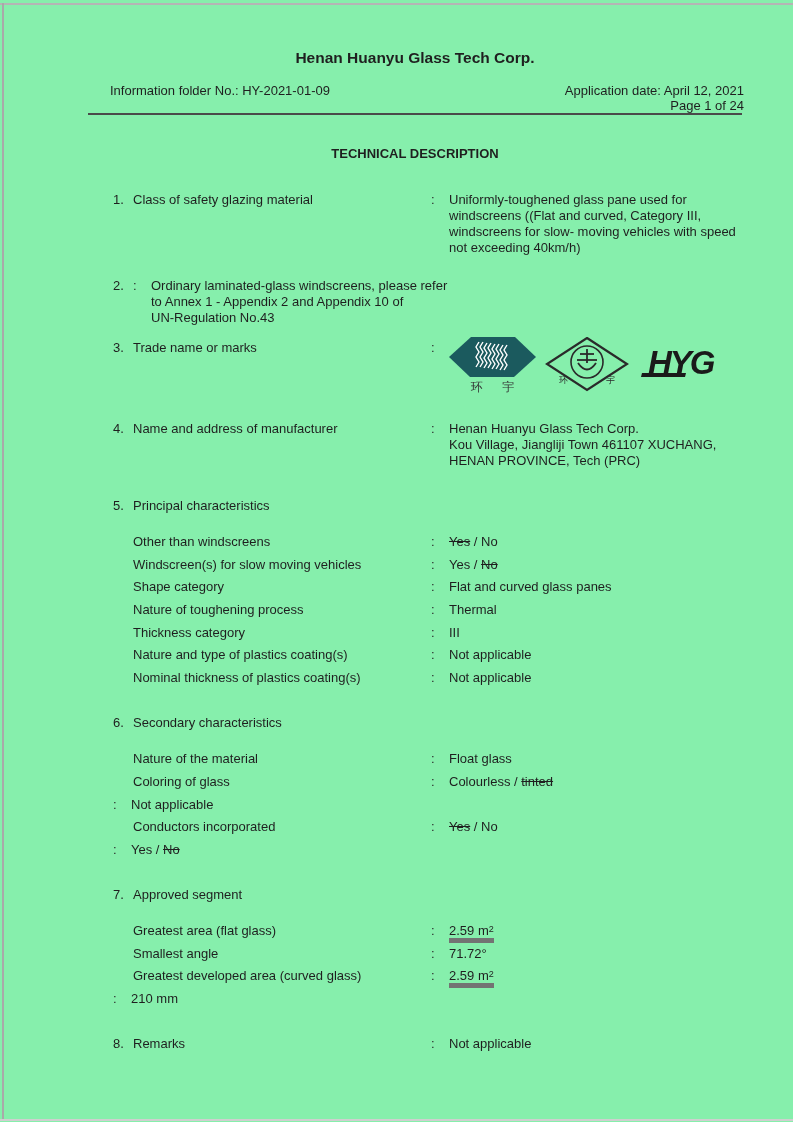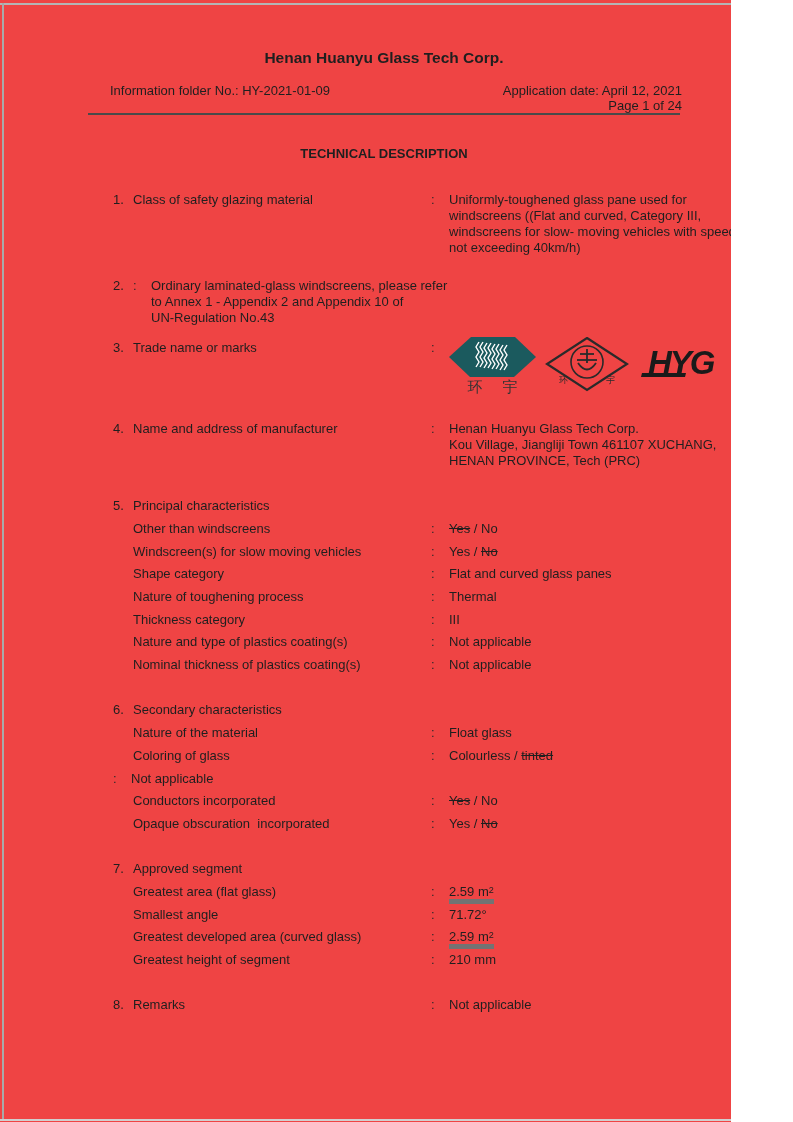--- a/index.html
+++ b/index.html
@@ -1,17 +1,17 @@
 <!DOCTYPE html>
 <html><head>
 <meta charset="utf-8">
 <style>
   html,body{margin:0;padding:0;background:#fff;}
   .page{
-    position:relative;width:731px;height:1122px;background:#ef4444;
+    position:relative;width:793px;height:1122px;background:#86efac;
     font-family:"Liberation Sans",sans-serif;color:#1f1f1f;overflow:hidden;
   }
   
   .edge-top{position:absolute;top:3px;left:0;width:793px;height:2px;background:#b5b5b5;}
   .edge-left{position:absolute;top:3px;left:2px;width:2px;height:1117px;background:#a9a9a9;}
   .edge-bottom{position:absolute;bottom:1px;left:0;width:793px;height:2px;background:#cfcfcf;}
 
   .company{padding-top:48px;margin:0 51px 0 88px;text-align:center;font-weight:bold;font-size:15.5px;line-height:19px;}
   .info-bar{margin:16px 49px 0 110px;display:flex;justify-content:space-between;align-items:flex-start;font-size:13px;line-height:15px;}
   .info-right{text-align:right;margin-left:32px;}
@@ -22,30 +22,30 @@
   .item + .item{margin-top:29px;}
   .item:nth-child(2){margin-top:22px;}
   .item:nth-child(3){margin-top:14px;}
   .item:nth-child(4){margin-top:24px;}
   .item-head,.sub-row{display:flex;line-height:16px;}
   .col-num{width:20px;flex:none;}
   .col-label{width:298px;flex:none;white-space:pre-wrap;}
   .col-colon{width:18px;flex:none;color:#2a2a2a;}
   .col-value{flex:1;min-width:0;}
   .vline{white-space:nowrap;}
-  .sub-rows{margin-top:7px;}
+  .sub-rows{margin-top:20px;}
   .sub-row{margin-top:6.7px;}
   .sub-row:first-child{margin-top:0;}
   .sub-row .col-label{margin-left:20px;}
   .strike{text-decoration:line-through;}
   .uwrap{border-bottom:5px solid #737373;white-space:nowrap;}
   sup{font-size:9px;line-height:0;vertical-align:3.5px;}
 
   .logos-row{display:flex;align-items:flex-start;gap:9px;margin-top:-3px;}
-  .hex-caption{text-align:center;font-size:15px;line-height:12px;word-spacing:16px;color:#333;}
+  .hex-caption{text-align:center;font-size:12px;line-height:12px;word-spacing:16px;color:#333;}
   .logo-hyg{margin-top:7px;}
 </style>
 </head>
 <body>
 
 <div class="page">
   <div class="edge-top"></div>
   <div class="edge-left"></div>
   <div class="edge-bottom"></div>
 
@@ -209,21 +209,20 @@
           <div class="sub-row">
             <div class="col-colon">:</div>
             <div class="col-value vline"><span>Not applicable</span></div>
           </div>
           <div class="sub-row">
             <div class="col-label">Conductors incorporated</div>
             <div class="col-colon">:</div>
             <div class="col-value vline"><span class="strike">Yes</span><span> / No</span></div>
           </div>
           <div class="sub-row">
-            <div class="col-label">Opaque obscuration  incorporated</div>
             <div class="col-colon">:</div>
             <div class="col-value vline"><span>Yes / </span><span class="strike">No</span></div>
           </div>
         </div>
       </div>
       <div class="item">
         <div class="item-head">
           <div class="col-num">7.</div>
           <div class="col-label">Approved segment</div>
         </div>
@@ -237,21 +236,20 @@
             <div class="col-label">Smallest angle</div>
             <div class="col-colon">:</div>
             <div class="col-value vline"><span>71.72°</span></div>
           </div>
           <div class="sub-row">
             <div class="col-label">Greatest developed area (curved glass)</div>
             <div class="col-colon">:</div>
             <div class="col-value vline"><span class="uwrap"><span>2.59 m</span><sup>2</sup></span></div>
           </div>
           <div class="sub-row">
-            <div class="col-label">Greatest height of segment</div>
             <div class="col-colon">:</div>
             <div class="col-value vline"><span>210 mm</span></div>
           </div>
         </div>
       </div>
       <div class="item">
         <div class="item-head">
           <div class="col-num">8.</div>
           <div class="col-label">Remarks</div>
           <div class="col-colon">:</div>

